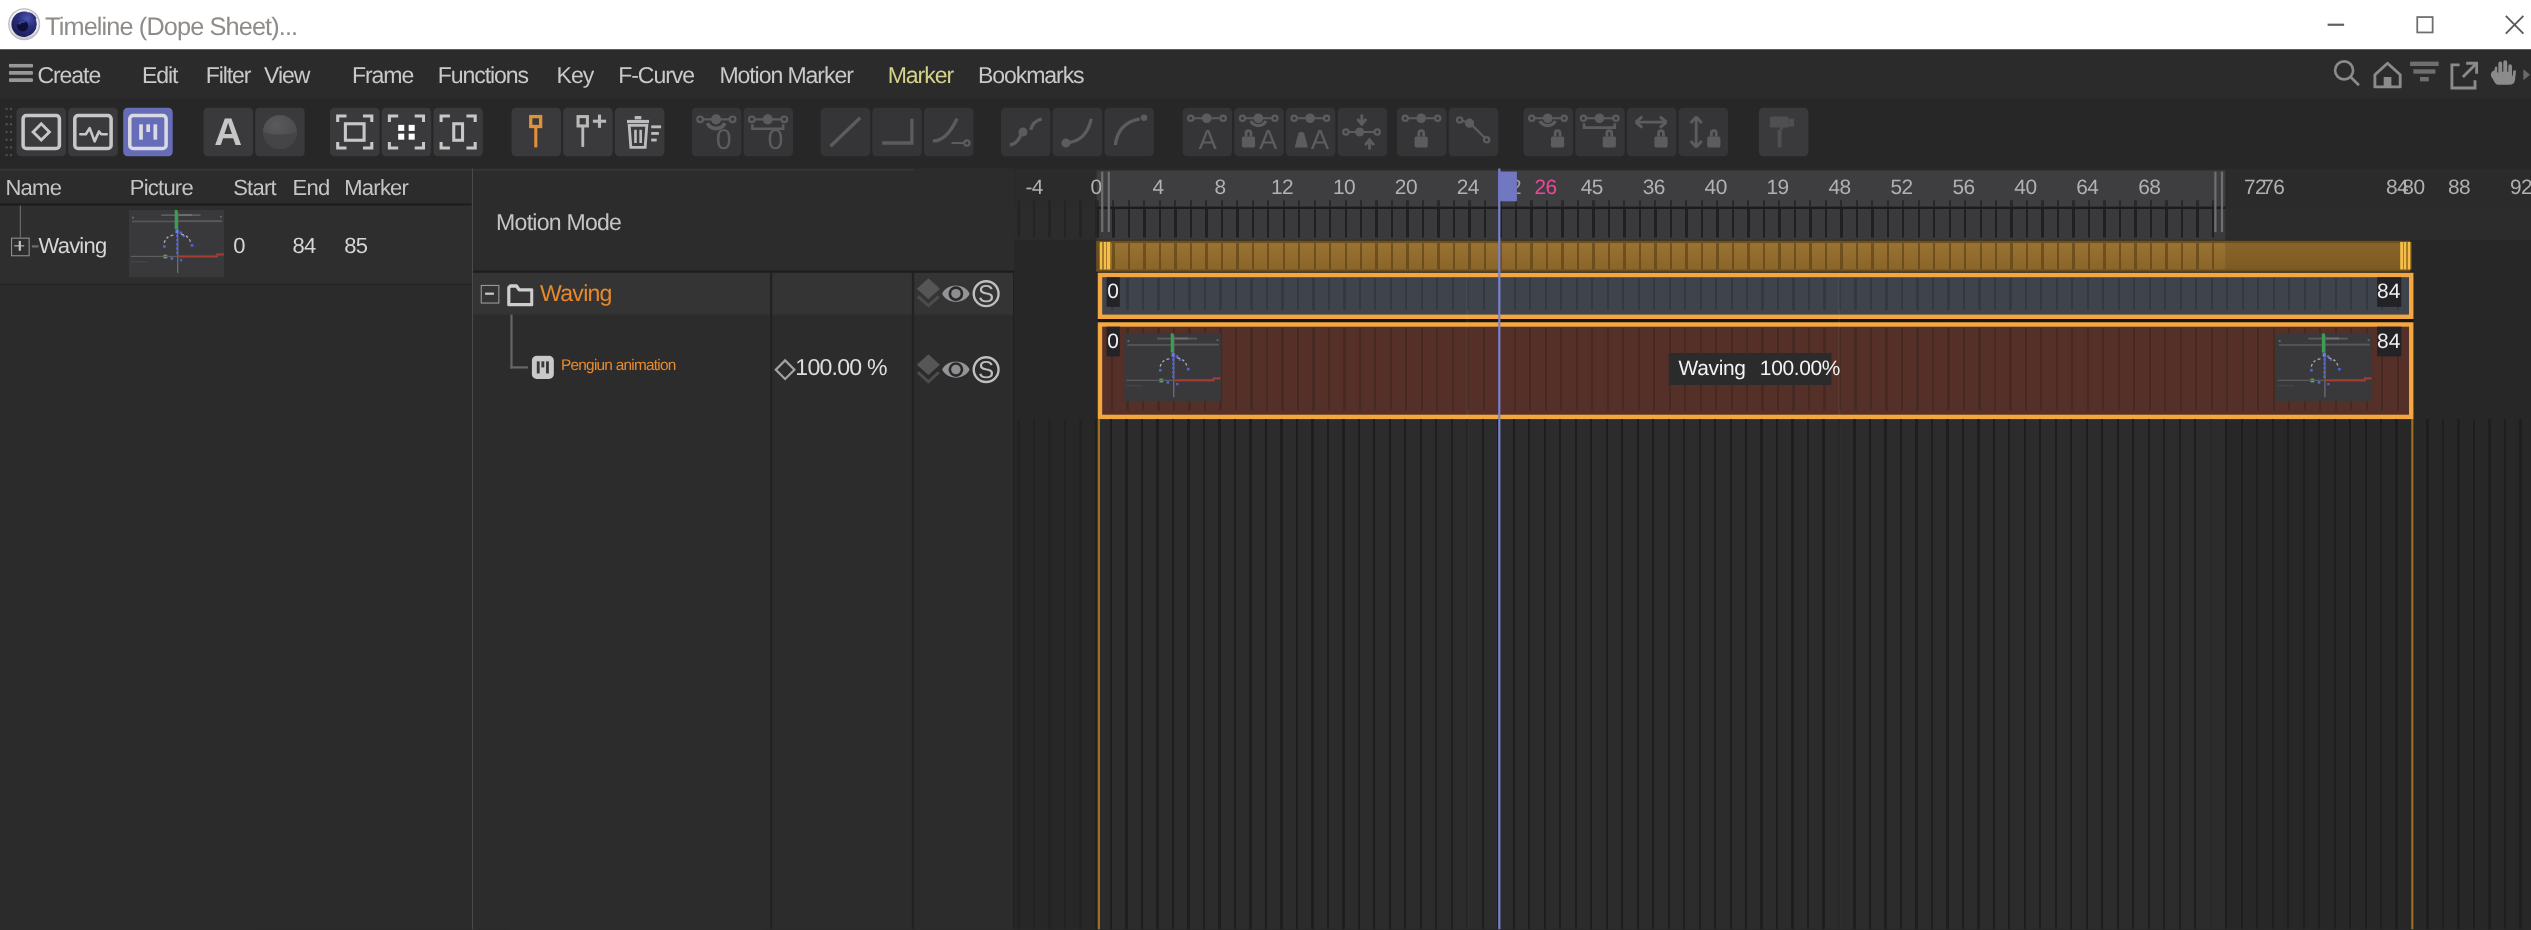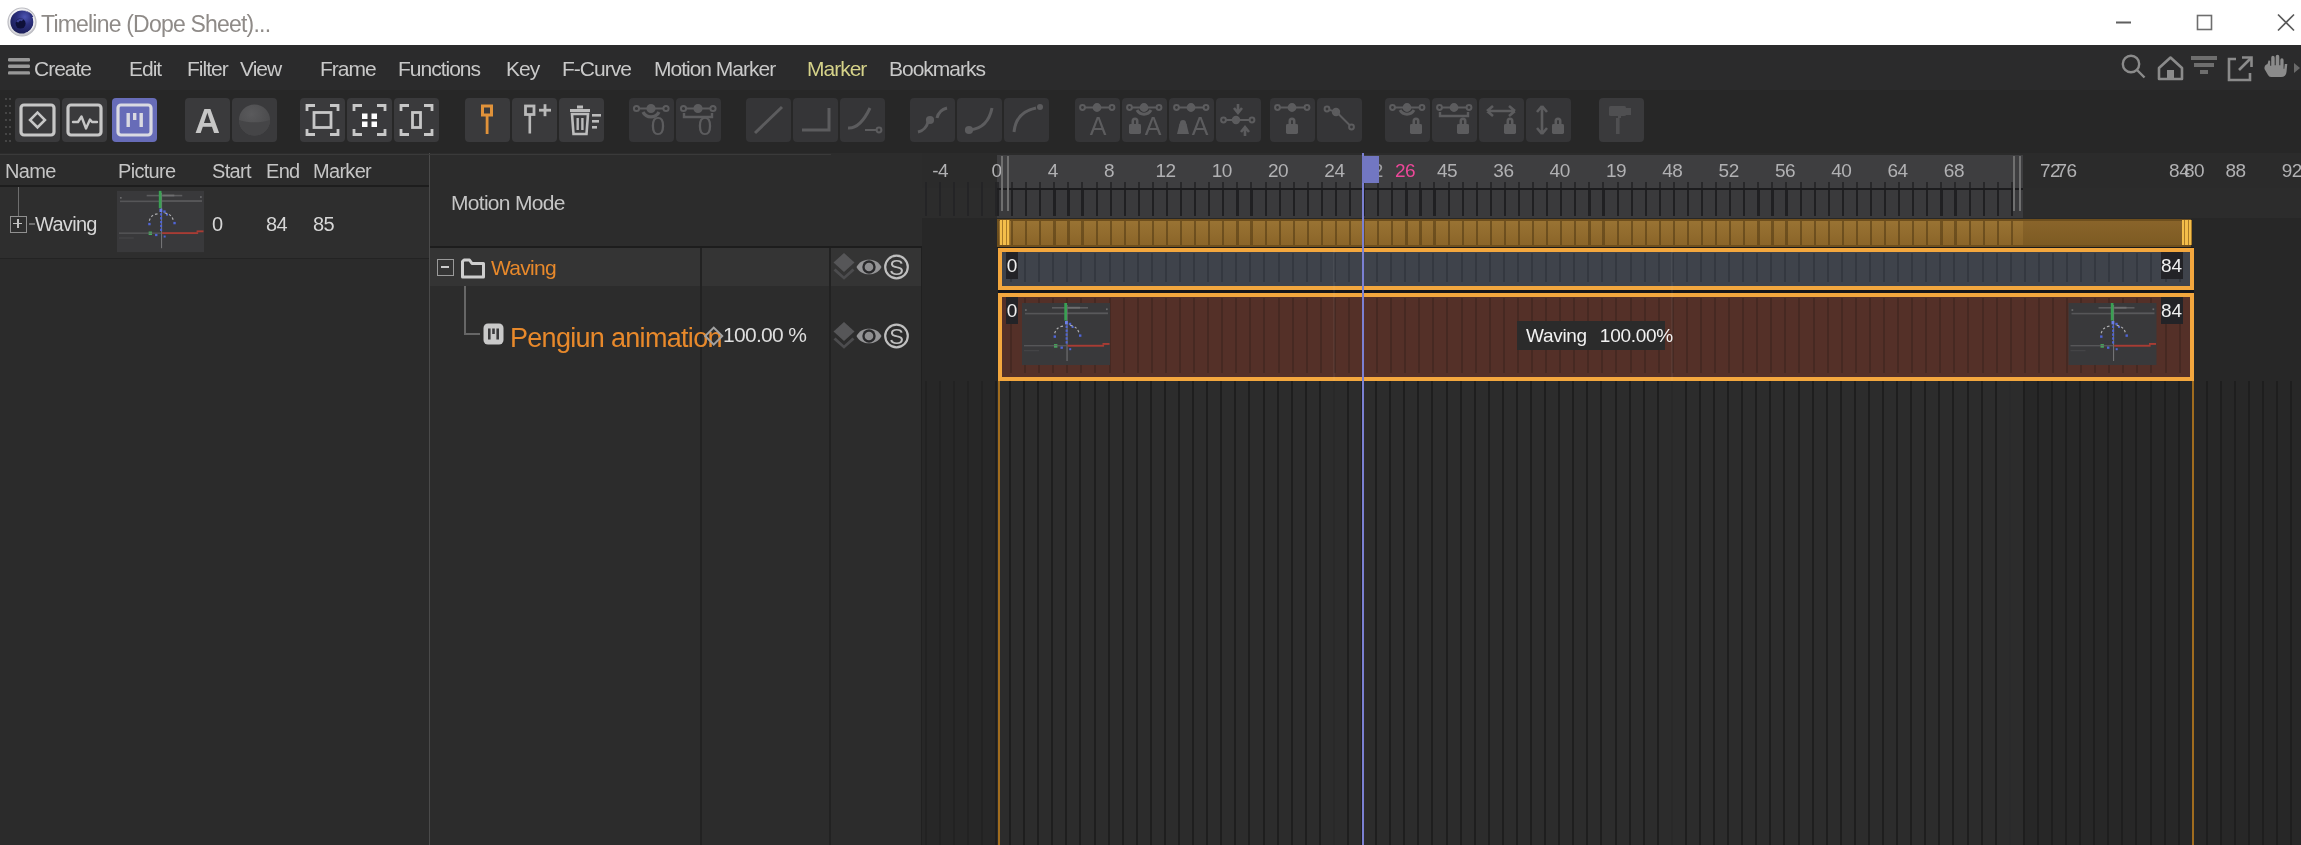--- a/index.html
+++ b/index.html
@@ -522,21 +522,21 @@
   
   <div class="abs" style="left:34px;top:133px;width:1.5px;height:48.5px;background:#666666"></div>
   <div class="abs" style="left:34px;top:180px;width:16px;height:1.5px;background:#666666"></div>
   
   <svg class="abs" style="left:53px;top:170px" width="21" height="22" viewBox="0 0 21 22">
     <rect x="0.5" y="0.5" width="20" height="21" rx="4.5" fill="#c9c9c9"></rect>
     <rect x="5" y="5.5" width="2.6" height="11" fill="#39393b"></rect>
     <rect x="9.2" y="5.5" width="2.6" height="5.5" fill="#39393b"></rect>
     <rect x="13.4" y="5.5" width="2.6" height="11" fill="#39393b"></rect>
   </svg>
-  <span class="ptxt otxt" style="left:80px;top:170px;font-size:27px">Pengiun animation</span>
+  <span class="ptxt otxt" style="left:80px;top:170px;font-size:14px">Pengiun animation</span>
   <div class="abs" style="left:277px;top:175.5px;width:9.5px;height:9.5px;border:2px solid #a2a2a2;transform:rotate(45deg);background:transparent"></div>
   <span class="ptxt" style="left:293px;top:170px;font-size:21px;color:#dedede">100.00&nbsp;%</span>
   <svg class="abs" style="left:403px;top:169px" width="76" height="28" viewBox="0 0 76 28">
       <use href="#rowicons"></use>
     </svg>
 </div>
 <svg width="0" height="0" style="position:absolute">
   <defs>
     <g id="rowicons">
 

